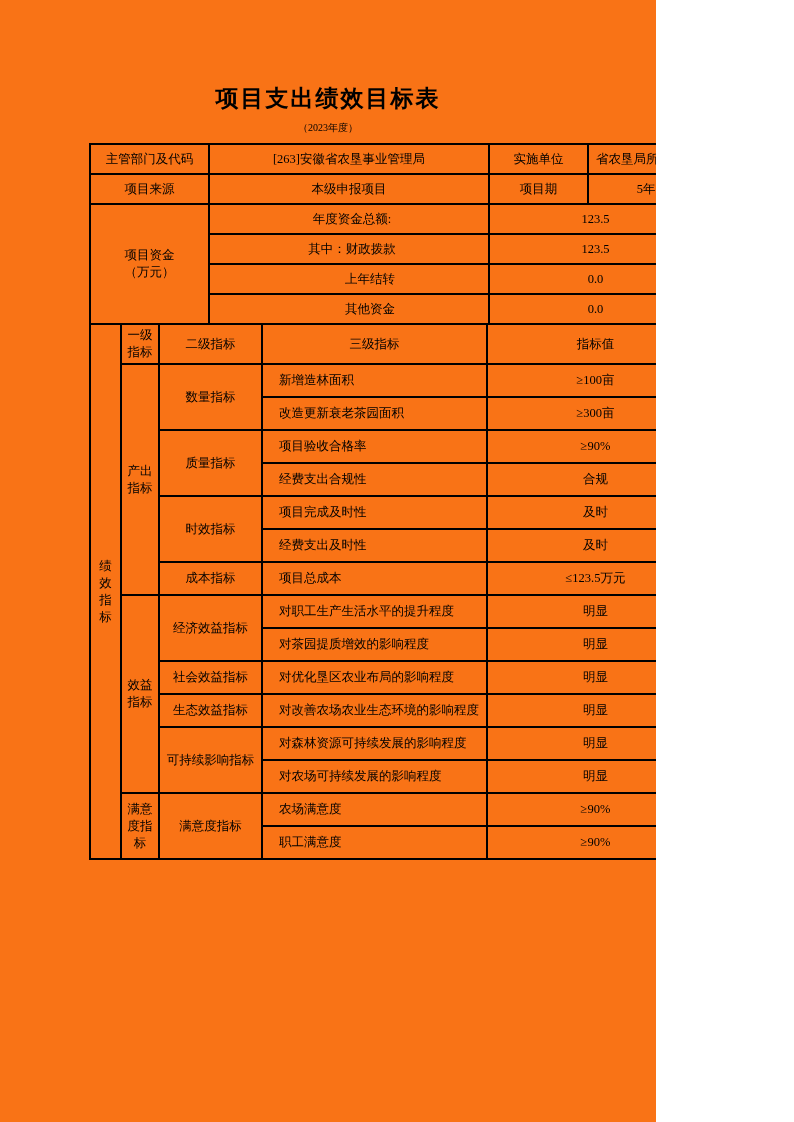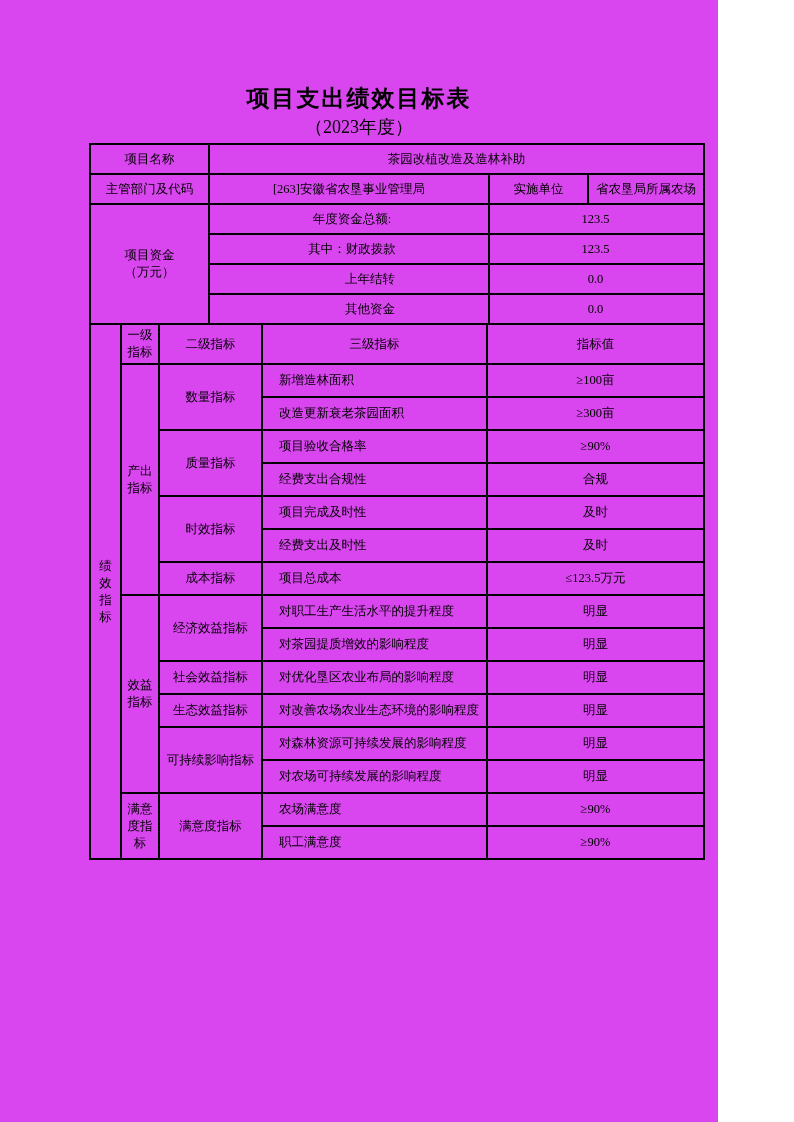--- a/index.html
+++ b/index.html
@@ -4,36 +4,36 @@
 <style>
   html, body { margin: 0; padding: 0; }
   body {
     width: 794px; height: 1122px;
     background: #ffffff;
     color: #000000;
     font-family: "Liberation Serif", "DejaVu Serif", serif;
   }
   .page {
     position: relative;
-    width: 718px; height: 1122px;
-    background: #d946ef;
+    width: 656px; height: 1122px;
+    background: #f97316;
     overflow: hidden;
   }
   .doc-title {
     margin: 86px 0 0 0;
     text-align: center;
     font-size: 23px;
     font-weight: bold;
     letter-spacing: 2px;
     line-height: 26px;
   }
   .doc-subtitle {
     margin-top: 8px;
     text-align: center;
-    font-size: 18px;
+    font-size: 10px;
     line-height: 15px;
   }
   .tables {
     margin: 8px 0 0 89px;
     width: 614px;
   }
   table {
     border-collapse: collapse;
     table-layout: fixed;
     width: 614px;
@@ -77,29 +77,31 @@
   <div class="tables">
 
     <table class="t-info">
       <colgroup>
           <col style="width:119px">
           <col style="width:280px">
           <col style="width:99px">
           <col style="width:116px">
         </colgroup>
       <tbody>
-          <tr>
-        <td>项目名称</td>
-        <td colspan="3">茶园改植改造及造林补助</td>
-      </tr>
       <tr>
         <td>主管部门及代码</td>
         <td>[263]安徽省农垦事业管理局</td>
         <td>实施单位</td>
         <td>省农垦局所属农场</td>
+      </tr>
+      <tr>
+        <td>项目来源</td>
+        <td>本级申报项目</td>
+        <td>项目期</td>
+        <td>5年</td>
       </tr>
     </tbody>
       </table>
 
     <table class="t-funds">
       <colgroup>
           <col style="width:119px">
           <col style="width:280px">
           <col style="width:215px">
         </colgroup>

